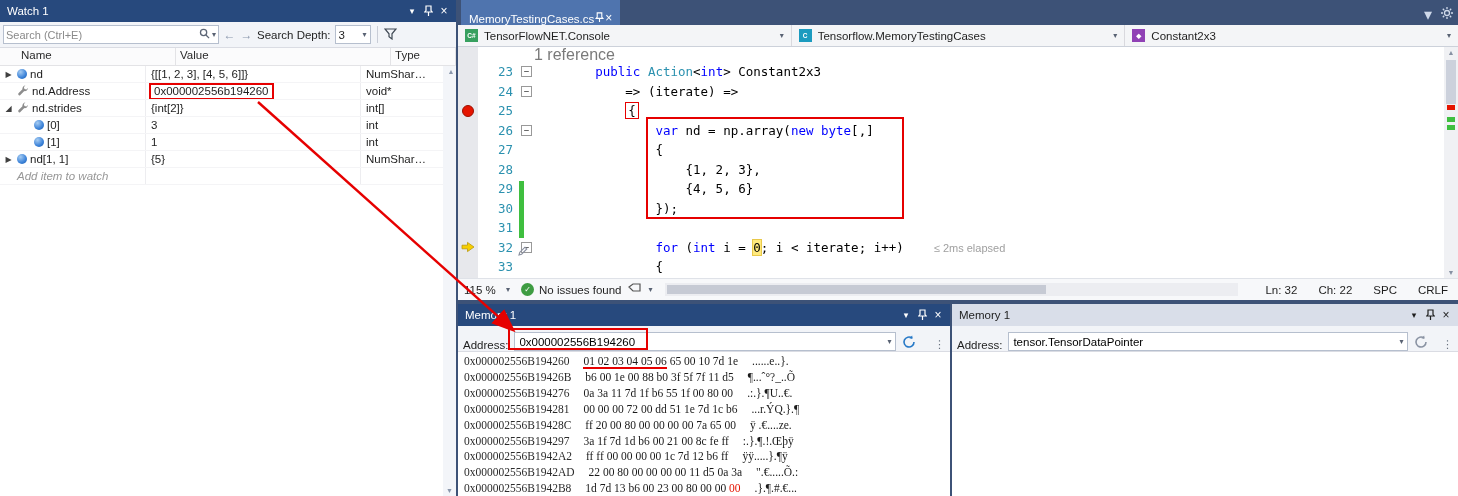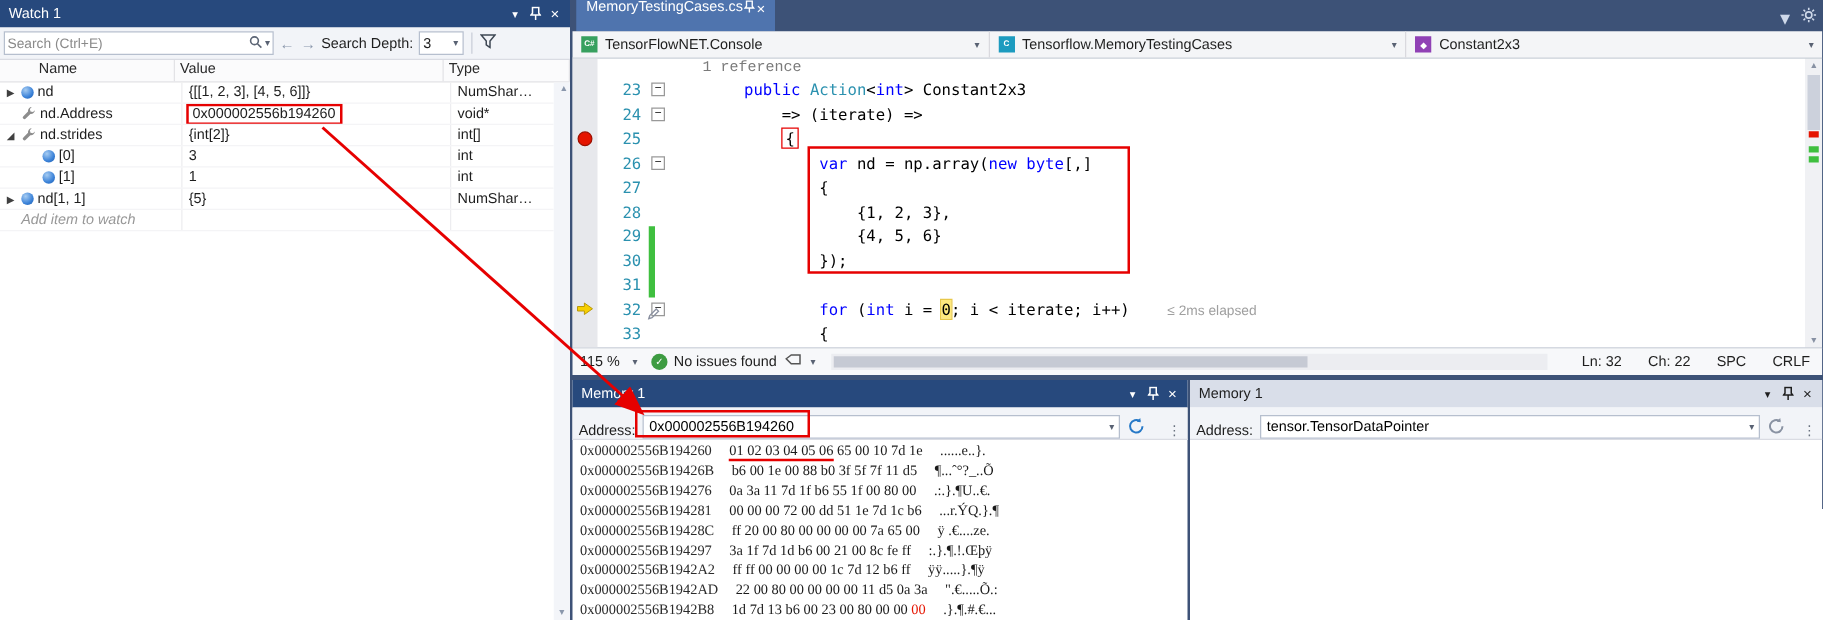--- a/index.html
+++ b/index.html
@@ -14,46 +14,46 @@
 #watch{left:0;top:0;width:456px;height:496px}
 .w-toolbar{position:absolute;top:22px;left:0;right:0;height:26px;background:#f2f4f8;border-bottom:1px solid #dadce3;display:flex;align-items:center;padding:0 3px;gap:4px;font-size:11.5px;color:#1e1e1e}
 .search-box{width:216px;height:19px;background:#fff;border:1px solid #b6bfce;display:flex;align-items:center;padding:0 2px;gap:2px}
 .search-box input{flex:1;border:none;outline:none;font-size:11px;font-family:inherit;color:#444;min-width:0}
 .search-box input::placeholder{color:#8a8a8a}
 .nav-ar{color:#8a97ac;font-size:12px;width:13px;text-align:center}
 .depth-combo{width:36px;height:19px;background:#fff;border:1px solid #b6bfce;display:flex;align-items:center;justify-content:space-between;padding:0 3px}
 .vsep{width:1px;height:17px;background:#c9cdd7;margin:0 2px}
 .w-header{position:absolute;top:48px;left:0;right:0;height:18px;display:flex;font-size:11.5px;color:#2a2a2a;background:#fbfbfc;border-bottom:1px solid #e3e3e6}
 .w-header .hc{border-right:1px solid #e3e3e6;padding:1px 0 0 4px}
-.hc.c1{width:140px;padding-left:31px}.hc.c2{width:215px}.hc.c3{flex:1}
+.hc.c1{width:176px;padding-left:21px}.hc.c2{width:215px}.hc.c3{flex:1}
 .w-rows{position:absolute;top:66px;left:0;right:13px;bottom:0;overflow:hidden}
 .w-scroll{position:absolute;top:66px;right:0;width:13px;bottom:0;background:#f3f5f9;color:#8a97ac;font-size:7px}
 .wrow{display:flex;height:17px;align-items:center;font-size:11.5px;color:#1e1e1e;border-bottom:1px solid #f4f4f6}
 .wc{height:100%;display:flex;align-items:center;overflow:hidden;white-space:nowrap}
 .wname{width:146px;border-right:1px solid #ededf0;padding-left:3px;gap:3px}
 .wvalue{width:215px;border-right:1px solid #ededf0;padding-left:5px}
 .wtype{flex:1;padding-left:5px}
 .windent{width:14px;flex:none}
 .wexp{width:11px;flex:none;font-size:8px;color:#404040;text-align:center}
 .icon-sphere{width:10px;height:10px;flex:none;border-radius:50%;background:radial-gradient(circle at 35% 30%,#a6ccf2,#3b82d8 60%,#1d5bab)}
 .icon-wrench{width:12px;height:12px;flex:none;display:flex}
 .ghost{color:#979797;font-style:italic}
 .boxed{border:2px solid #e60000;padding:0 4px 1px 3px;margin-left:-2px}
 
 #editor{left:458px;top:0;width:1000px;height:300px;background:transparent}
-.doc-tab{position:absolute;left:3px;top:0;height:25px;background:#4f74ae;color:#fff;font-size:11.5px;display:flex;align-items:flex-start;gap:1px;padding:0 8px}
+.doc-tab{position:absolute;left:3px;top:0;height:25px;background:#4f74ae;color:#fff;font-size:11.5px;display:flex;align-items:flex-end;gap:1px;padding:0 8px}
 .strip-icons{position:absolute;right:5px;top:5px;display:flex;gap:9px;color:#cfd9ea}
 .navbar{position:absolute;top:25px;left:0;right:0;height:22px;background:#f4f5f7;border-bottom:1px solid #ccd1da;display:flex}
 .nav-combo{flex:1;display:flex;align-items:center;gap:6px;padding:0 7px;border-right:1px solid #d9d9de;font-size:11.5px;color:#1e1e1e}
 .nav-combo .combo-caret{margin-left:auto}
 .ic{width:13px;height:13px;flex:none;display:flex;align-items:center;justify-content:center;font-size:6.5px;font-weight:bold;color:#fff}
 .ic-proj{background:#37a05f}.ic-class{background:#1c9bbf}.ic-method{background:#9041b5}
 .code-area{position:absolute;top:47px;left:0;right:14px;height:231px;background:#fff;overflow:hidden;font-family:"DejaVu Sans Mono",monospace;font-size:12.5px}
 .gutter-bg{position:absolute;left:0;top:0;bottom:0;width:20px;background:#e7e8ec}
-.codelens-row{position:relative;height:15px;line-height:15px;padding-left:104px;font-family:Liberation Mono, monospace;font-size:12px;color:#7a7a7a}
+.codelens-row{position:relative;height:15px;line-height:15px;padding-left:76px;font-family:Liberation Sans, sans-serif;font-size:16px;color:#7a7a7a}
 .cl-row{position:relative;display:flex;height:19.5px;line-height:19.5px}
 .cl-gutter{width:20px;flex:none;display:flex;align-items:center;justify-content:center}
 .bp{width:12px;height:12px;border-radius:50%;background:#e51400;border:1px solid #9e1000}
 .cl-num{width:40px;flex:none;text-align:right;padding-right:5px;color:#2b91af}
 .cl-fold{width:17px;flex:none;display:flex;align-items:center;justify-content:center}
 .fold-box{width:11px;height:11px;border:1px solid #999;background:#fff;color:#333;font-size:9px;display:flex;align-items:center;justify-content:center}
 .cl-code{flex:1;white-space:pre;color:#000}
 .c-kw{color:#0000ff}.c-ty{color:#2b91af}.c-pl{color:#000}
 .c-hl{background:#ffe97d;outline:1px solid #e8c84a}
 .brace-box{border:1.5px solid #e60000;padding:0 2px}

